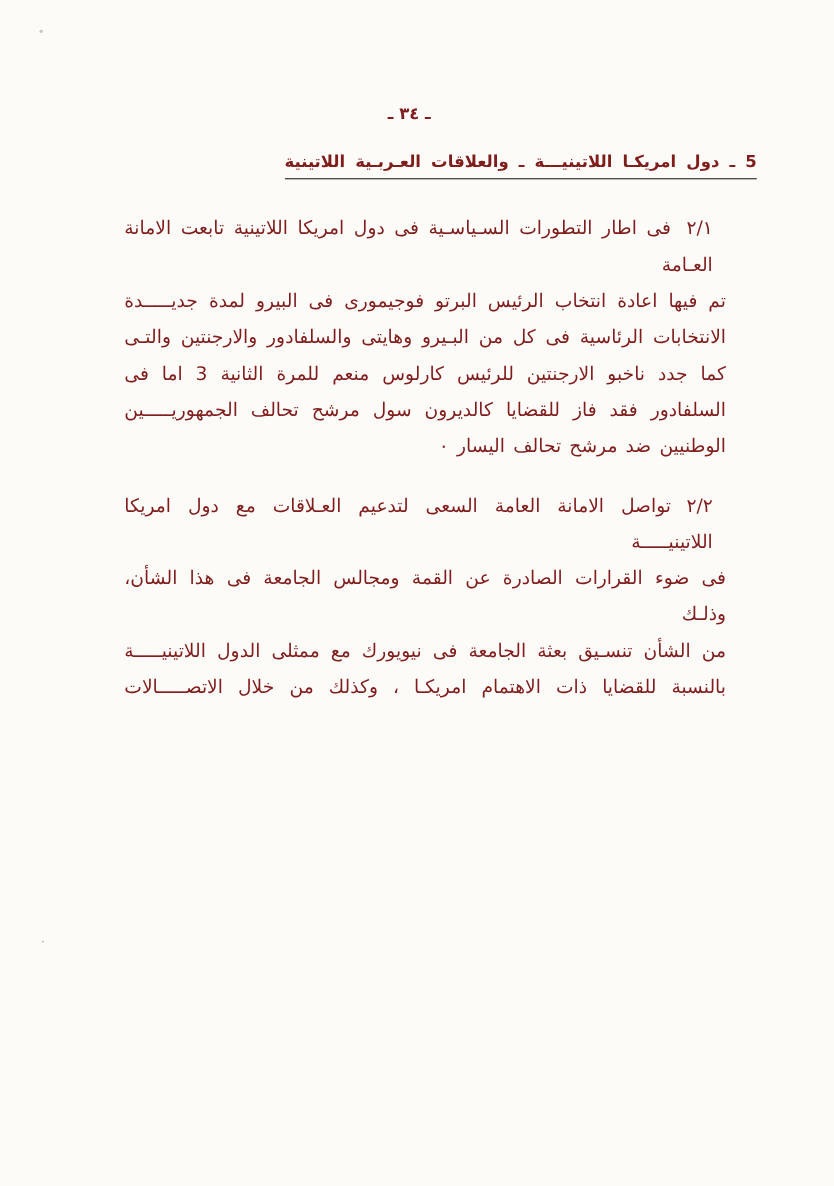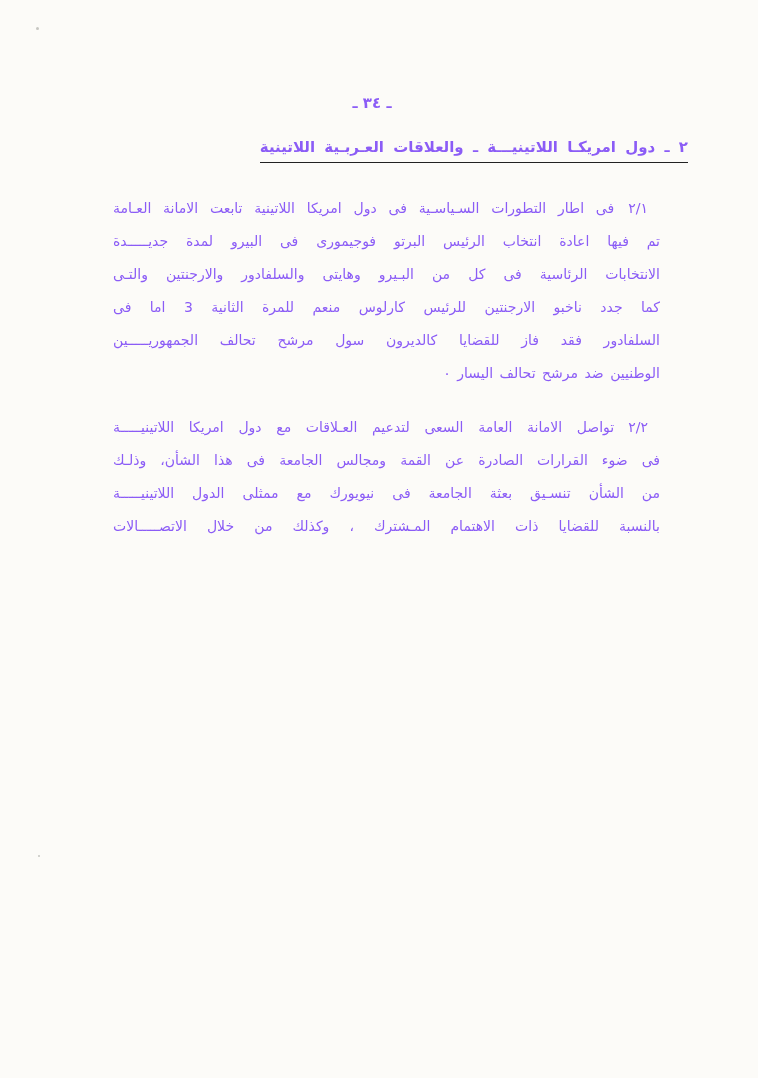--- a/index.html
+++ b/index.html
@@ -6,21 +6,21 @@
     margin: 0;
     padding: 0;
     background: #e9e9e9;
   }
   .page {
     position: relative;
     width: 758px;
     height: 1078px;
     margin: 0 auto;
     background: #fcfbf8;
-    color: #8b5cf6;
+    color: #7f1d1d;
     font-family: "DejaVu Sans", sans-serif;
     direction: rtl;
     overflow: hidden;
     box-sizing: border-box;
   }
   .page-number {
     position: absolute;
     top: 94px;
     left: 0;
     right: 14px;
@@ -44,21 +44,21 @@
   .body-text {
     position: absolute;
     top: 192px;
     right: 98px;
     left: 113px;
   }
   .para {
     margin-bottom: 21px;
   }
   .line {
-    font-size: 14px;
+    font-size: 17px;
     line-height: 33px;
     text-align: justify;
     text-align-last: justify;
     word-spacing: 2px;
   }
   .line.first {
     padding-right: 12px;
   }
   .line.last {
     text-align: left;
@@ -80,31 +80,31 @@
 </style>
 </head>
 <body>
 
 <div class="page">
   <span class="speck s1"></span>
   <span class="speck s2"></span>
 
   <div class="page-number">ـ ٣٤ ـ</div>
 
-  <div class="heading">٢ ـ دول امريكـا اللاتينيـــة ـ  والعلاقات العـربـية اللاتينية</div>
+  <div class="heading">5 ـ دول امريكـا اللاتينيـــة ـ  والعلاقات العـربـية اللاتينية</div>
 
   <div class="body-text" id="paras">
       <div class="para">
         <div class="line first"><span class="pnum">٢/١</span>فى اطار التطورات السـياسـية فى دول امريكا اللاتينية تابعت الامانة العـامة</div>
         <div class="line">تم فيها اعادة انتخاب الرئيس البرتو فوجيمورى فى البيرو لمدة جديـــــدة</div>
         <div class="line">الانتخابات الرئاسية فى كل من البـيرو وهايتى والسلفادور والارجنتين  والتـى</div>
         <div class="line">كما جدد ناخبو الارجنتين للرئيس كارلوس منعم للمرة الثانية 3 اما   فى</div>
         <div class="line">السلفادور فقد فاز للقضايا كالديرون سول مرشح تحالف الجمهوريـــــين</div>
         <div class="line last">الوطنيين ضد مرشح تحالف اليسار ٠</div>
       </div>
       <div class="para">
         <div class="line first"><span class="pnum">٢/٢</span>تواصل الامانة العامة السعى لتدعيم العـلاقات  مع دول امريكا اللاتينيـــــة</div>
         <div class="line">فى ضوء القرارات الصادرة عن القمة ومجالس الجامعة فى هذا الشأن، وذلـك</div>
         <div class="line">من الشأن تنسـيق بعثة الجامعة فى نيويورك مع ممثلى الدول اللاتينيـــــة</div>
-        <div class="line">بالنسبة للقضايا ذات الاهتمام المـشترك ، وكذلك من خلال الاتصـــــالات</div>
+        <div class="line">بالنسبة للقضايا ذات الاهتمام امريكـا ، وكذلك من خلال الاتصـــــالات</div>
       </div>
     </div>
 </div>
 
 </body></html>

